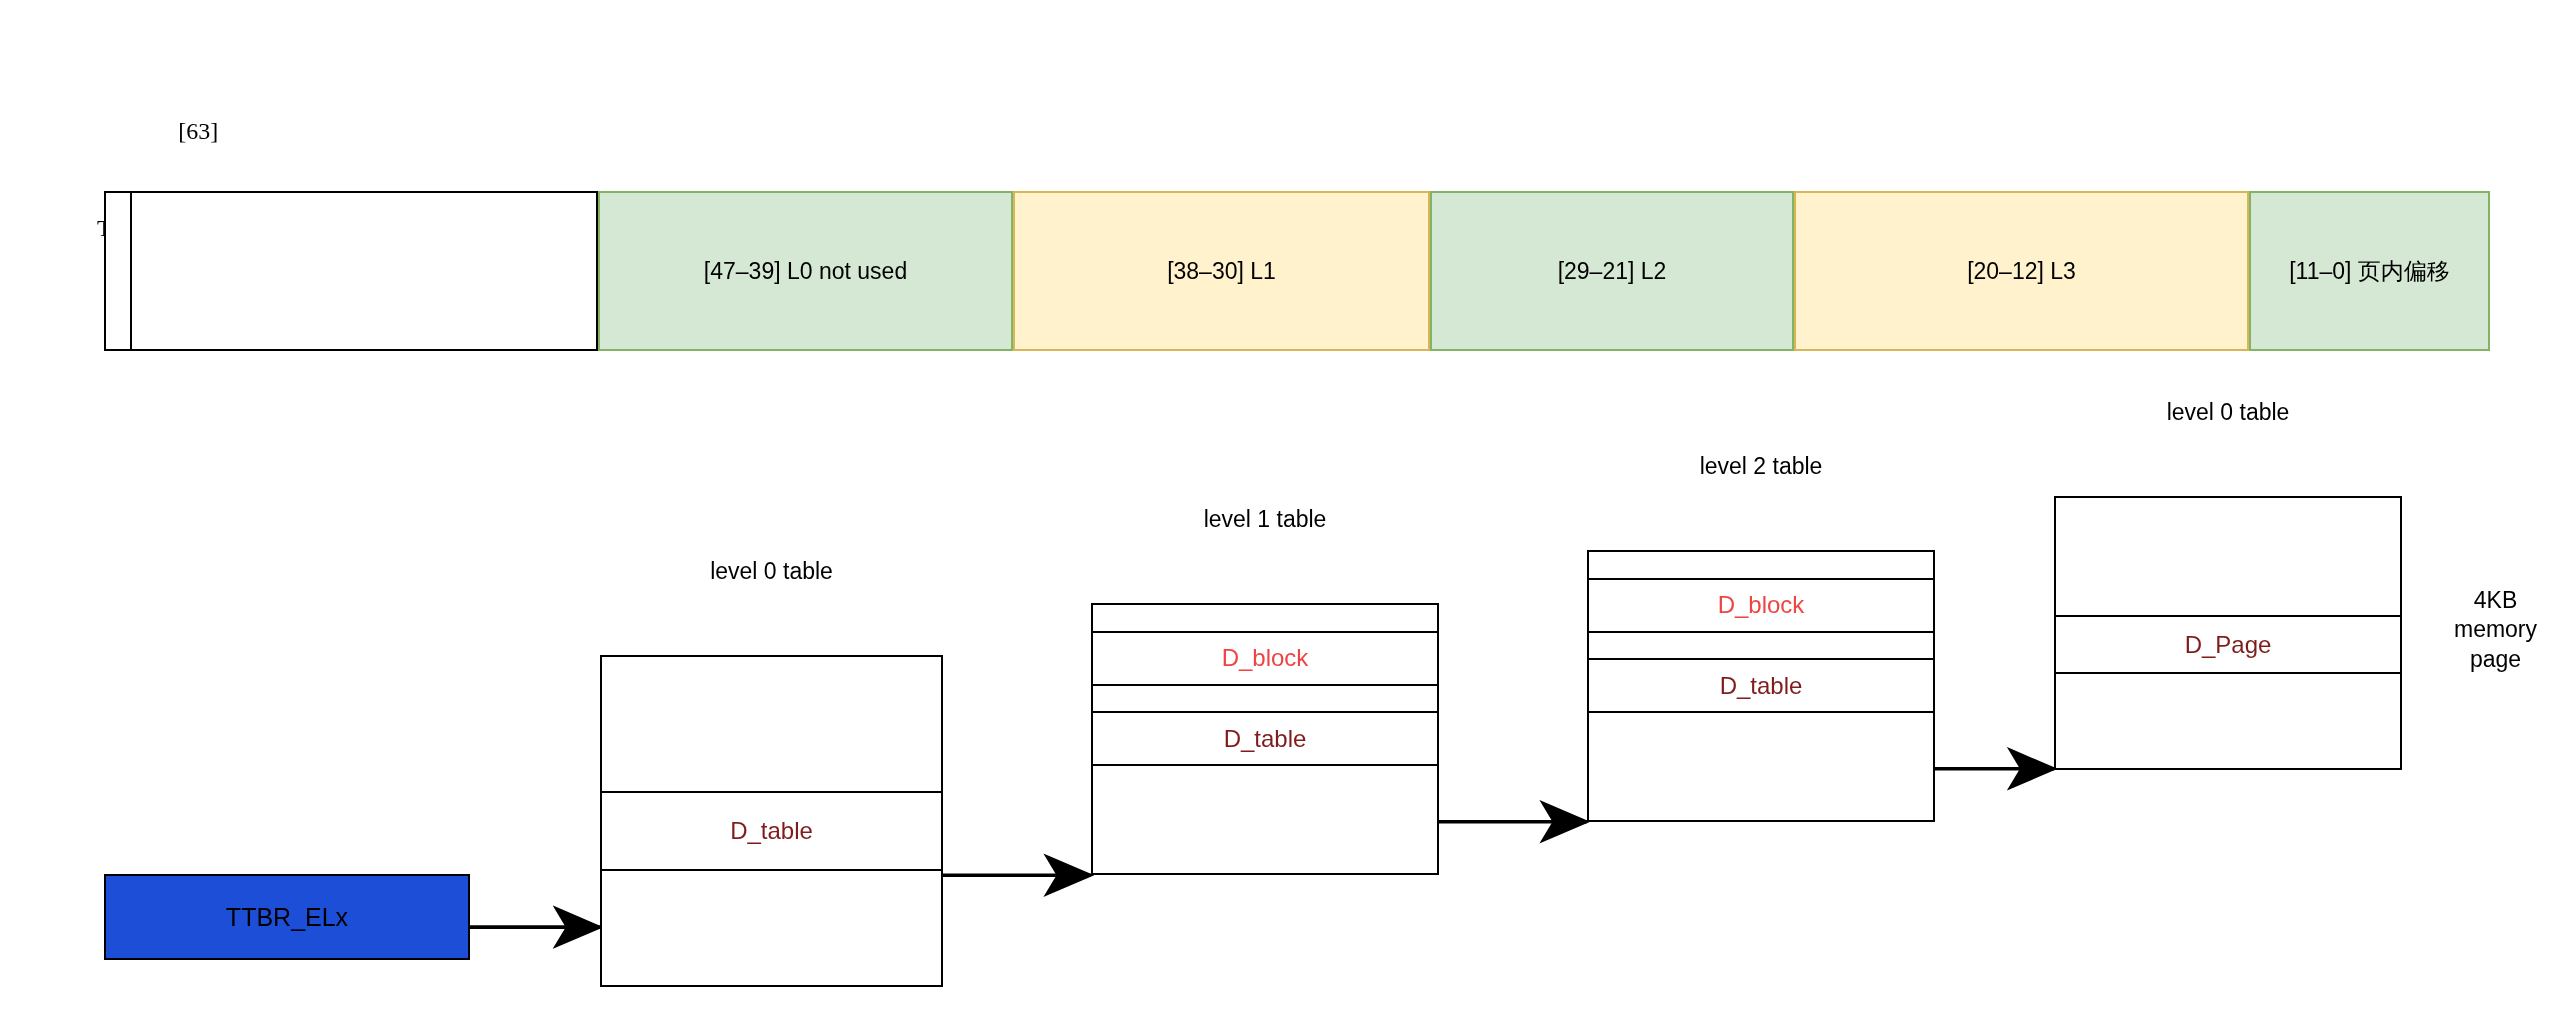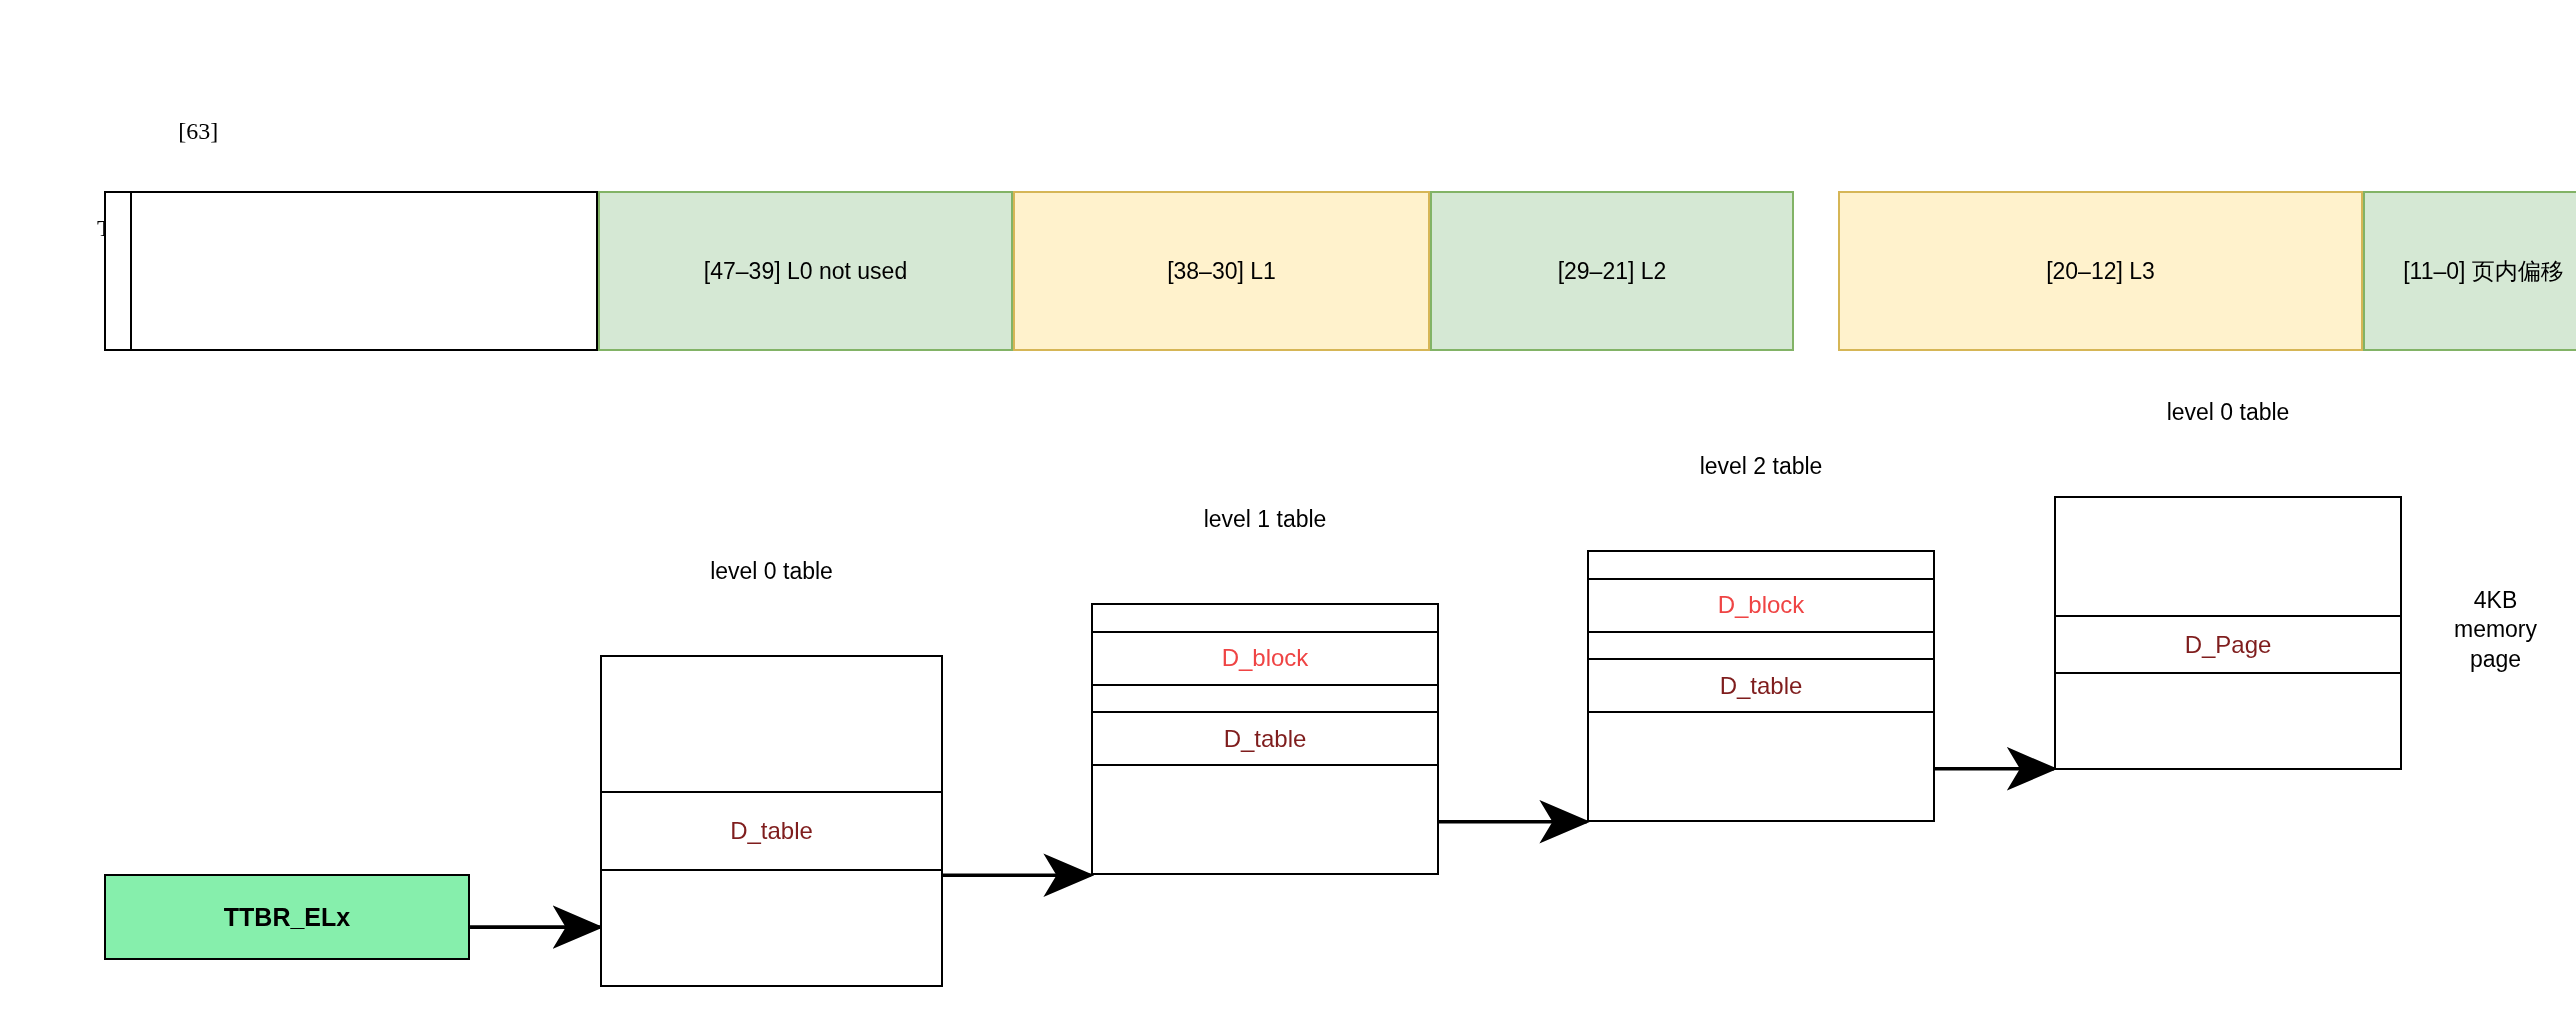--- a/index.html
+++ b/index.html
@@ -104,28 +104,27 @@
     white-space: nowrap;
   }
   .pt-row.last { border-bottom: none; }
   .pt-row.gray { color: #7f1d1d; }
   .pt-row.dark { color: #ef4444; }
 
   
   #ttbr-box {
     position: absolute;
     box-sizing: border-box;
-    background: #86efac;
+    background: #1d4ed8;
     border: 2.6px solid #000000;
     display: flex;
     align-items: center;
     justify-content: center;
     font-size: 25px;
     color: #000;
-    font-weight: bold;
   }
 
   
   #page-note {
     position: absolute;
     font-size: 23px;
     line-height: 1.28;
     color: #000;
     text-align: center;
     white-space: pre-line;
@@ -143,21 +142,21 @@
     <span class="bit">[63]</span>
     <span class="name">TBBR_ELX</span>
   </div>
 
   <div id="bitbar">
     <div class="seg white-narrow" style="width:27px;"></div>
     <div class="seg white-wide" style="width:467px;"></div>
     <div class="seg green" style="width:415px;">[47–39] L0 not used</div>
     <div class="seg yellow" style="width:417px;">[38–30] L1</div>
     <div class="seg green" style="width:364px;">[29–21] L2</div>
-    <div class="seg yellow" style="width:525px;margin-left:44px;">[20–12] L3</div>
+    <div class="seg yellow" style="width:455px;">[20–12] L3</div>
     <div class="seg green" style="width:241px;">[11–0] 页内偏移</div>
   </div>
 
   <svg class="connector" style="left:0; top:0; width:2576px; height:1026px;" viewBox="0 0 4960 1975" width="2576" height="1026">
     <defs>
       <marker id="ah" markerWidth="16" markerHeight="16" refX="13" refY="6" orient="auto" markerUnits="strokeWidth">
         <path d="M0,0 L14,6 L0,12 L3.6,6 Z" fill="#000000"></path>
       </marker>
     </defs>
 

